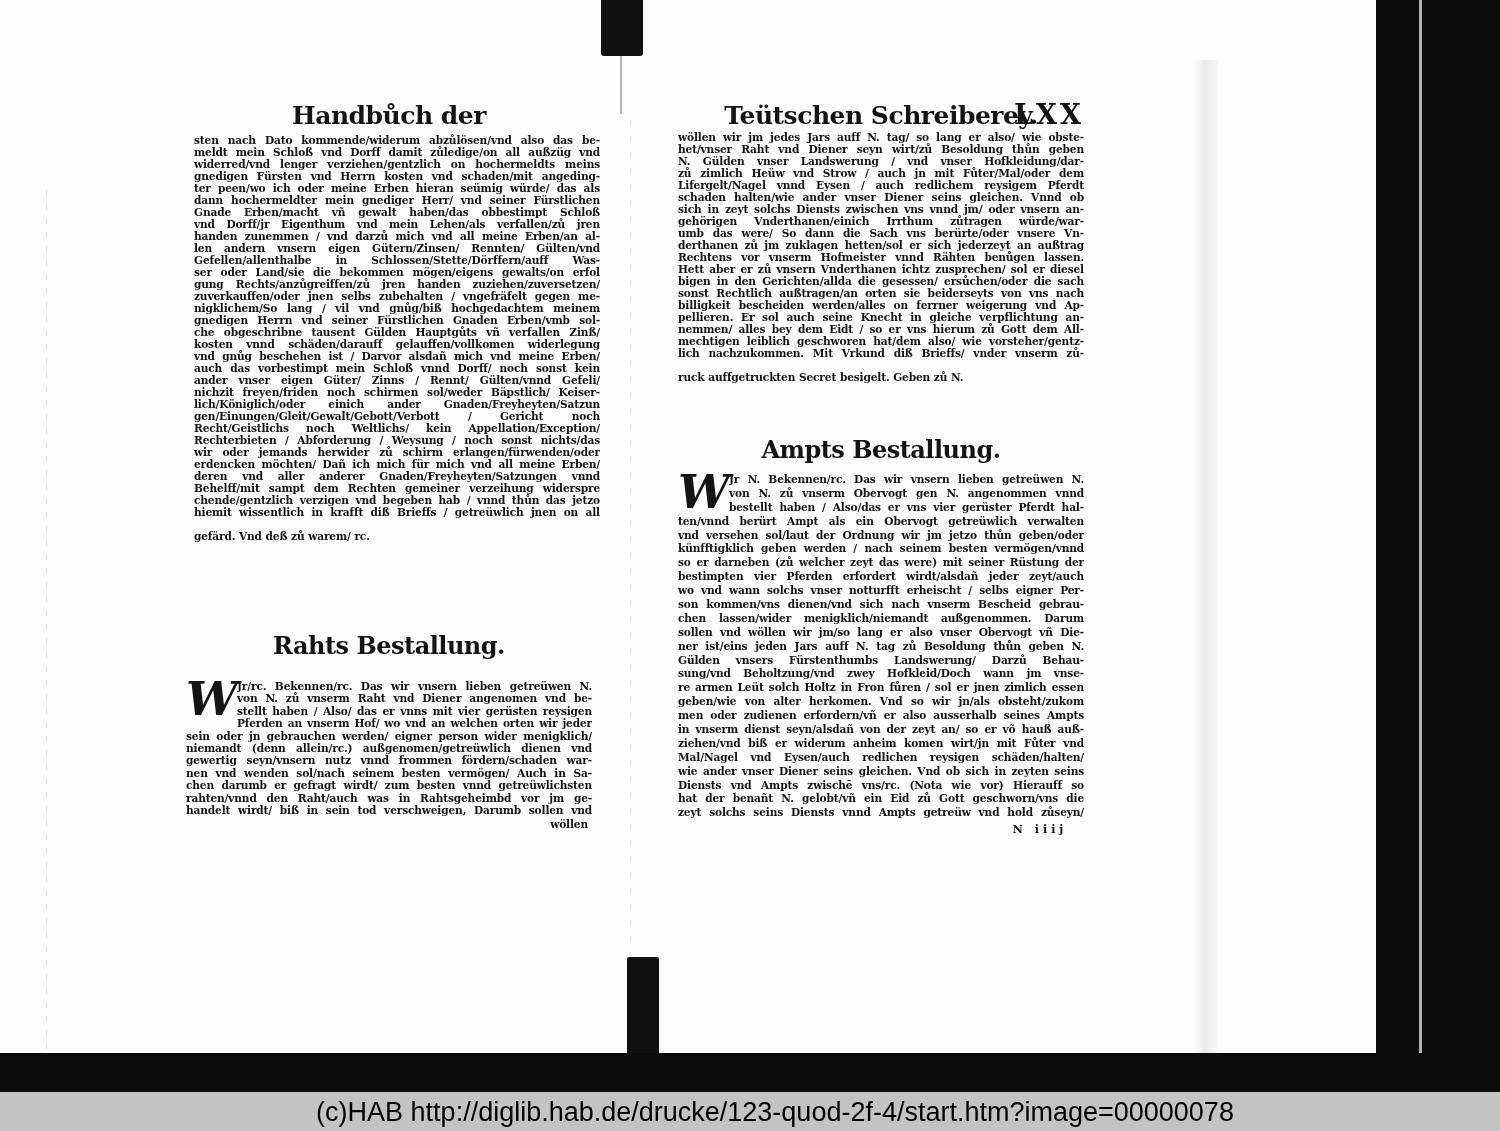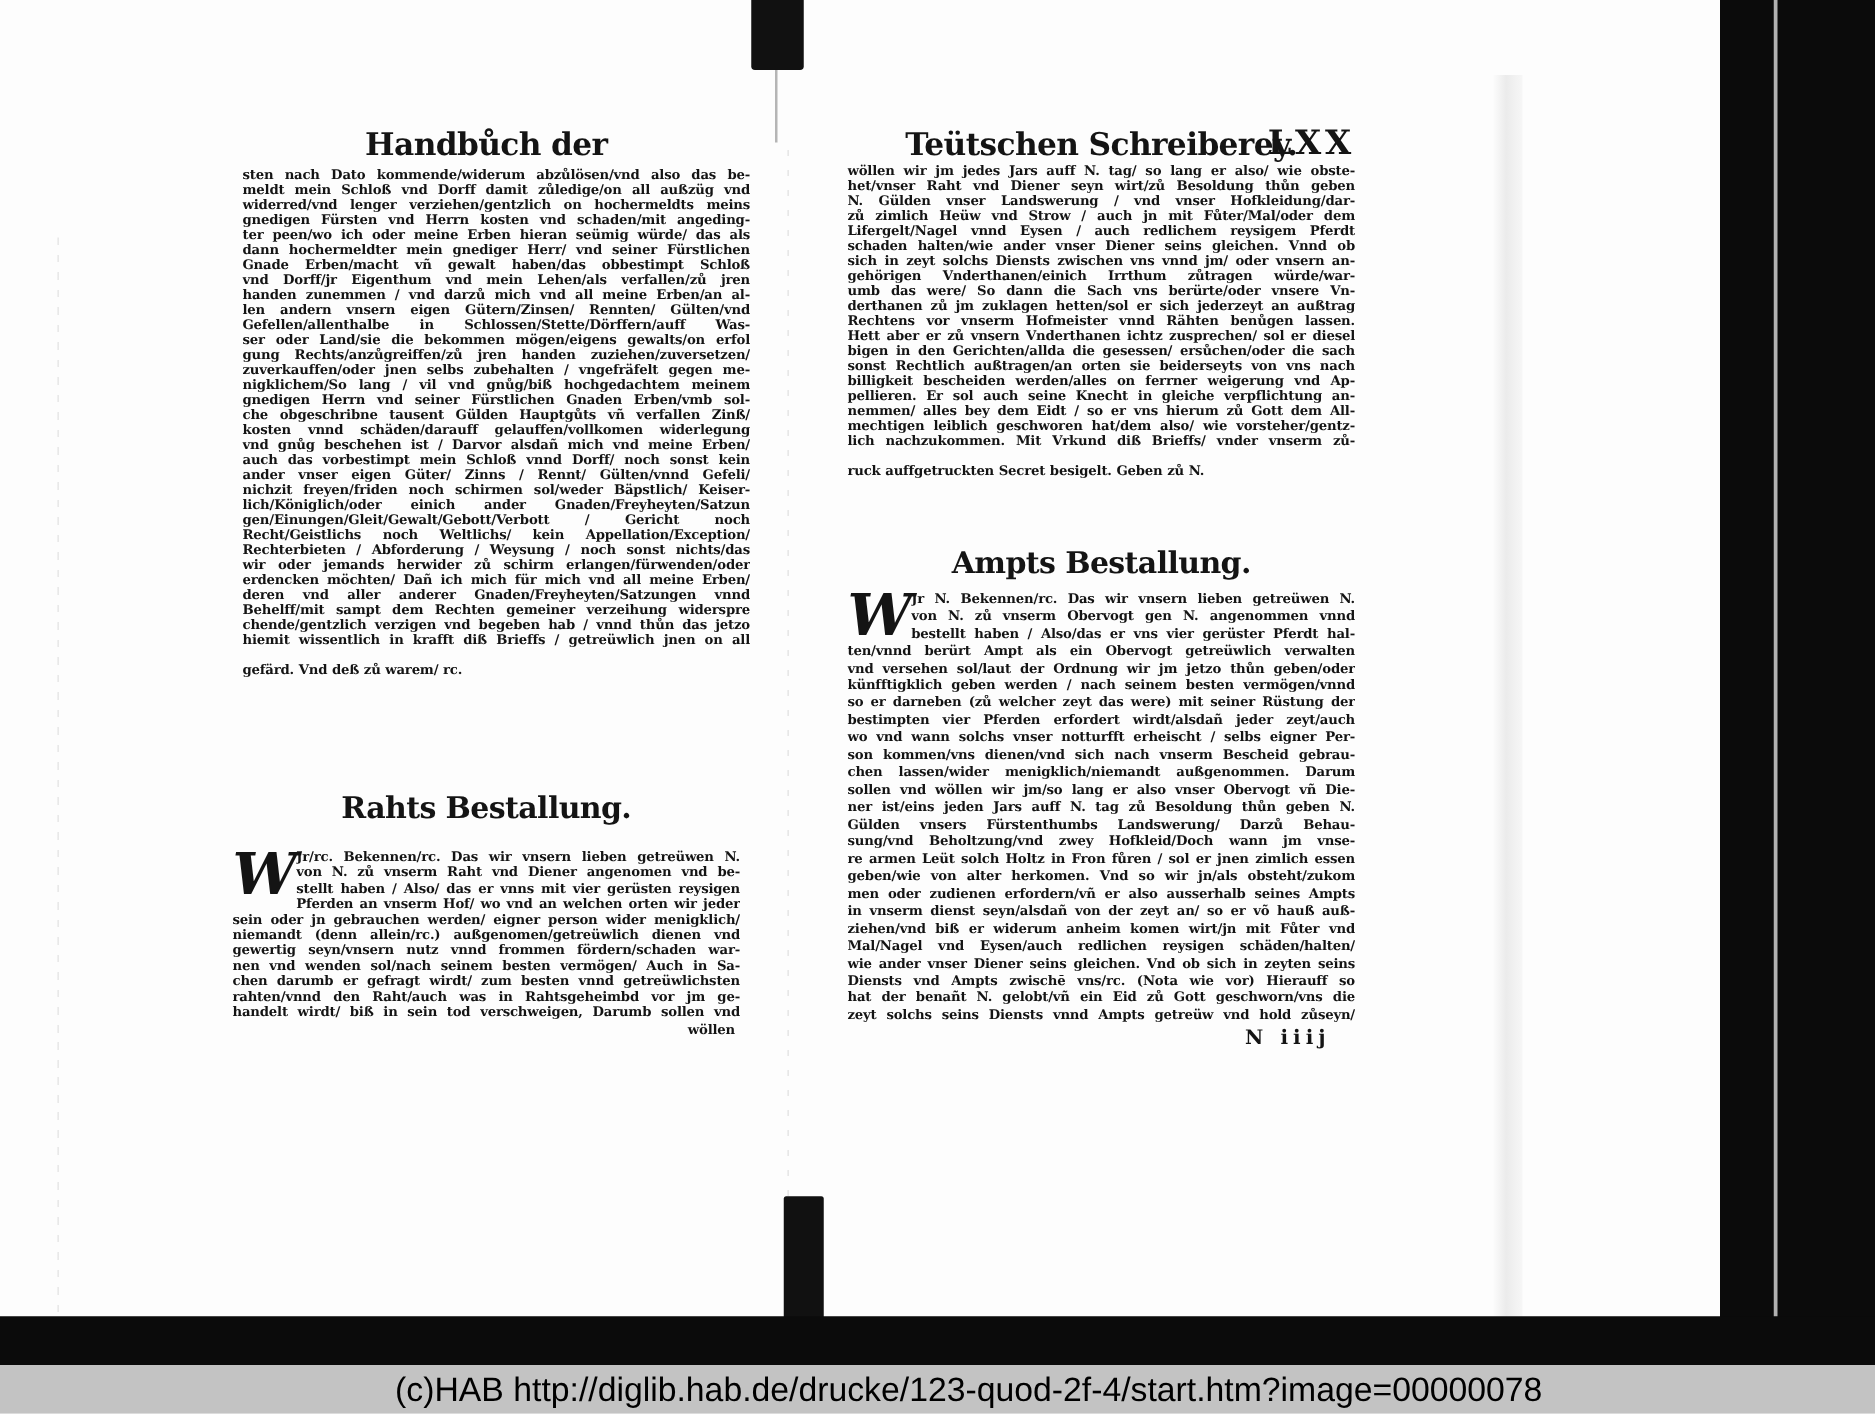--- a/index.html
+++ b/index.html
@@ -33,21 +33,21 @@
   .textblock{width:406px;font-weight:700;font-size:10.6px;letter-spacing:-0.15px;word-spacing:0.2px;}
   .tline{text-align:justify;text-align-last:justify;white-space:normal;overflow:hidden;}
   .endshort .tline:last-child{text-align-last:left;margin-top:12px;}
   .lh12 .tline{line-height:12px;height:12px;}
   .lh124 .tline{line-height:12.4px;height:12.4px;}
   .lh139 .tline{line-height:13.9px;height:13.9px;}
   .dropcap{float:left;width:46px;height:36px;margin:2px 5px 0 0;
     font-family:"DejaVu Serif",serif;font-style:italic;font-weight:700;
     font-size:46px;line-height:34px;text-align:left;}
   .catchword{text-align:right;padding-right:4px;font-weight:700;font-size:10.6px;line-height:13px;margin-top:2px;}
-  .signature{text-align:left;padding-left:318px;font-weight:700;font-size:16px;letter-spacing:4px;line-height:14px;margin-top:3px;}
+  .signature{text-align:center;padding-left:318px;font-weight:700;font-size:11px;letter-spacing:4px;line-height:14px;margin-top:3px;}
 </style>
 </head>
 <body>
 
 <div class="abs edge-left"></div>
 <div class="abs gutter-line"></div>
 <div class="abs fore-edge"></div>
 
 <div class="abs pg-header" style="left:186px;top:101px;">Handbůch der</div>
 

